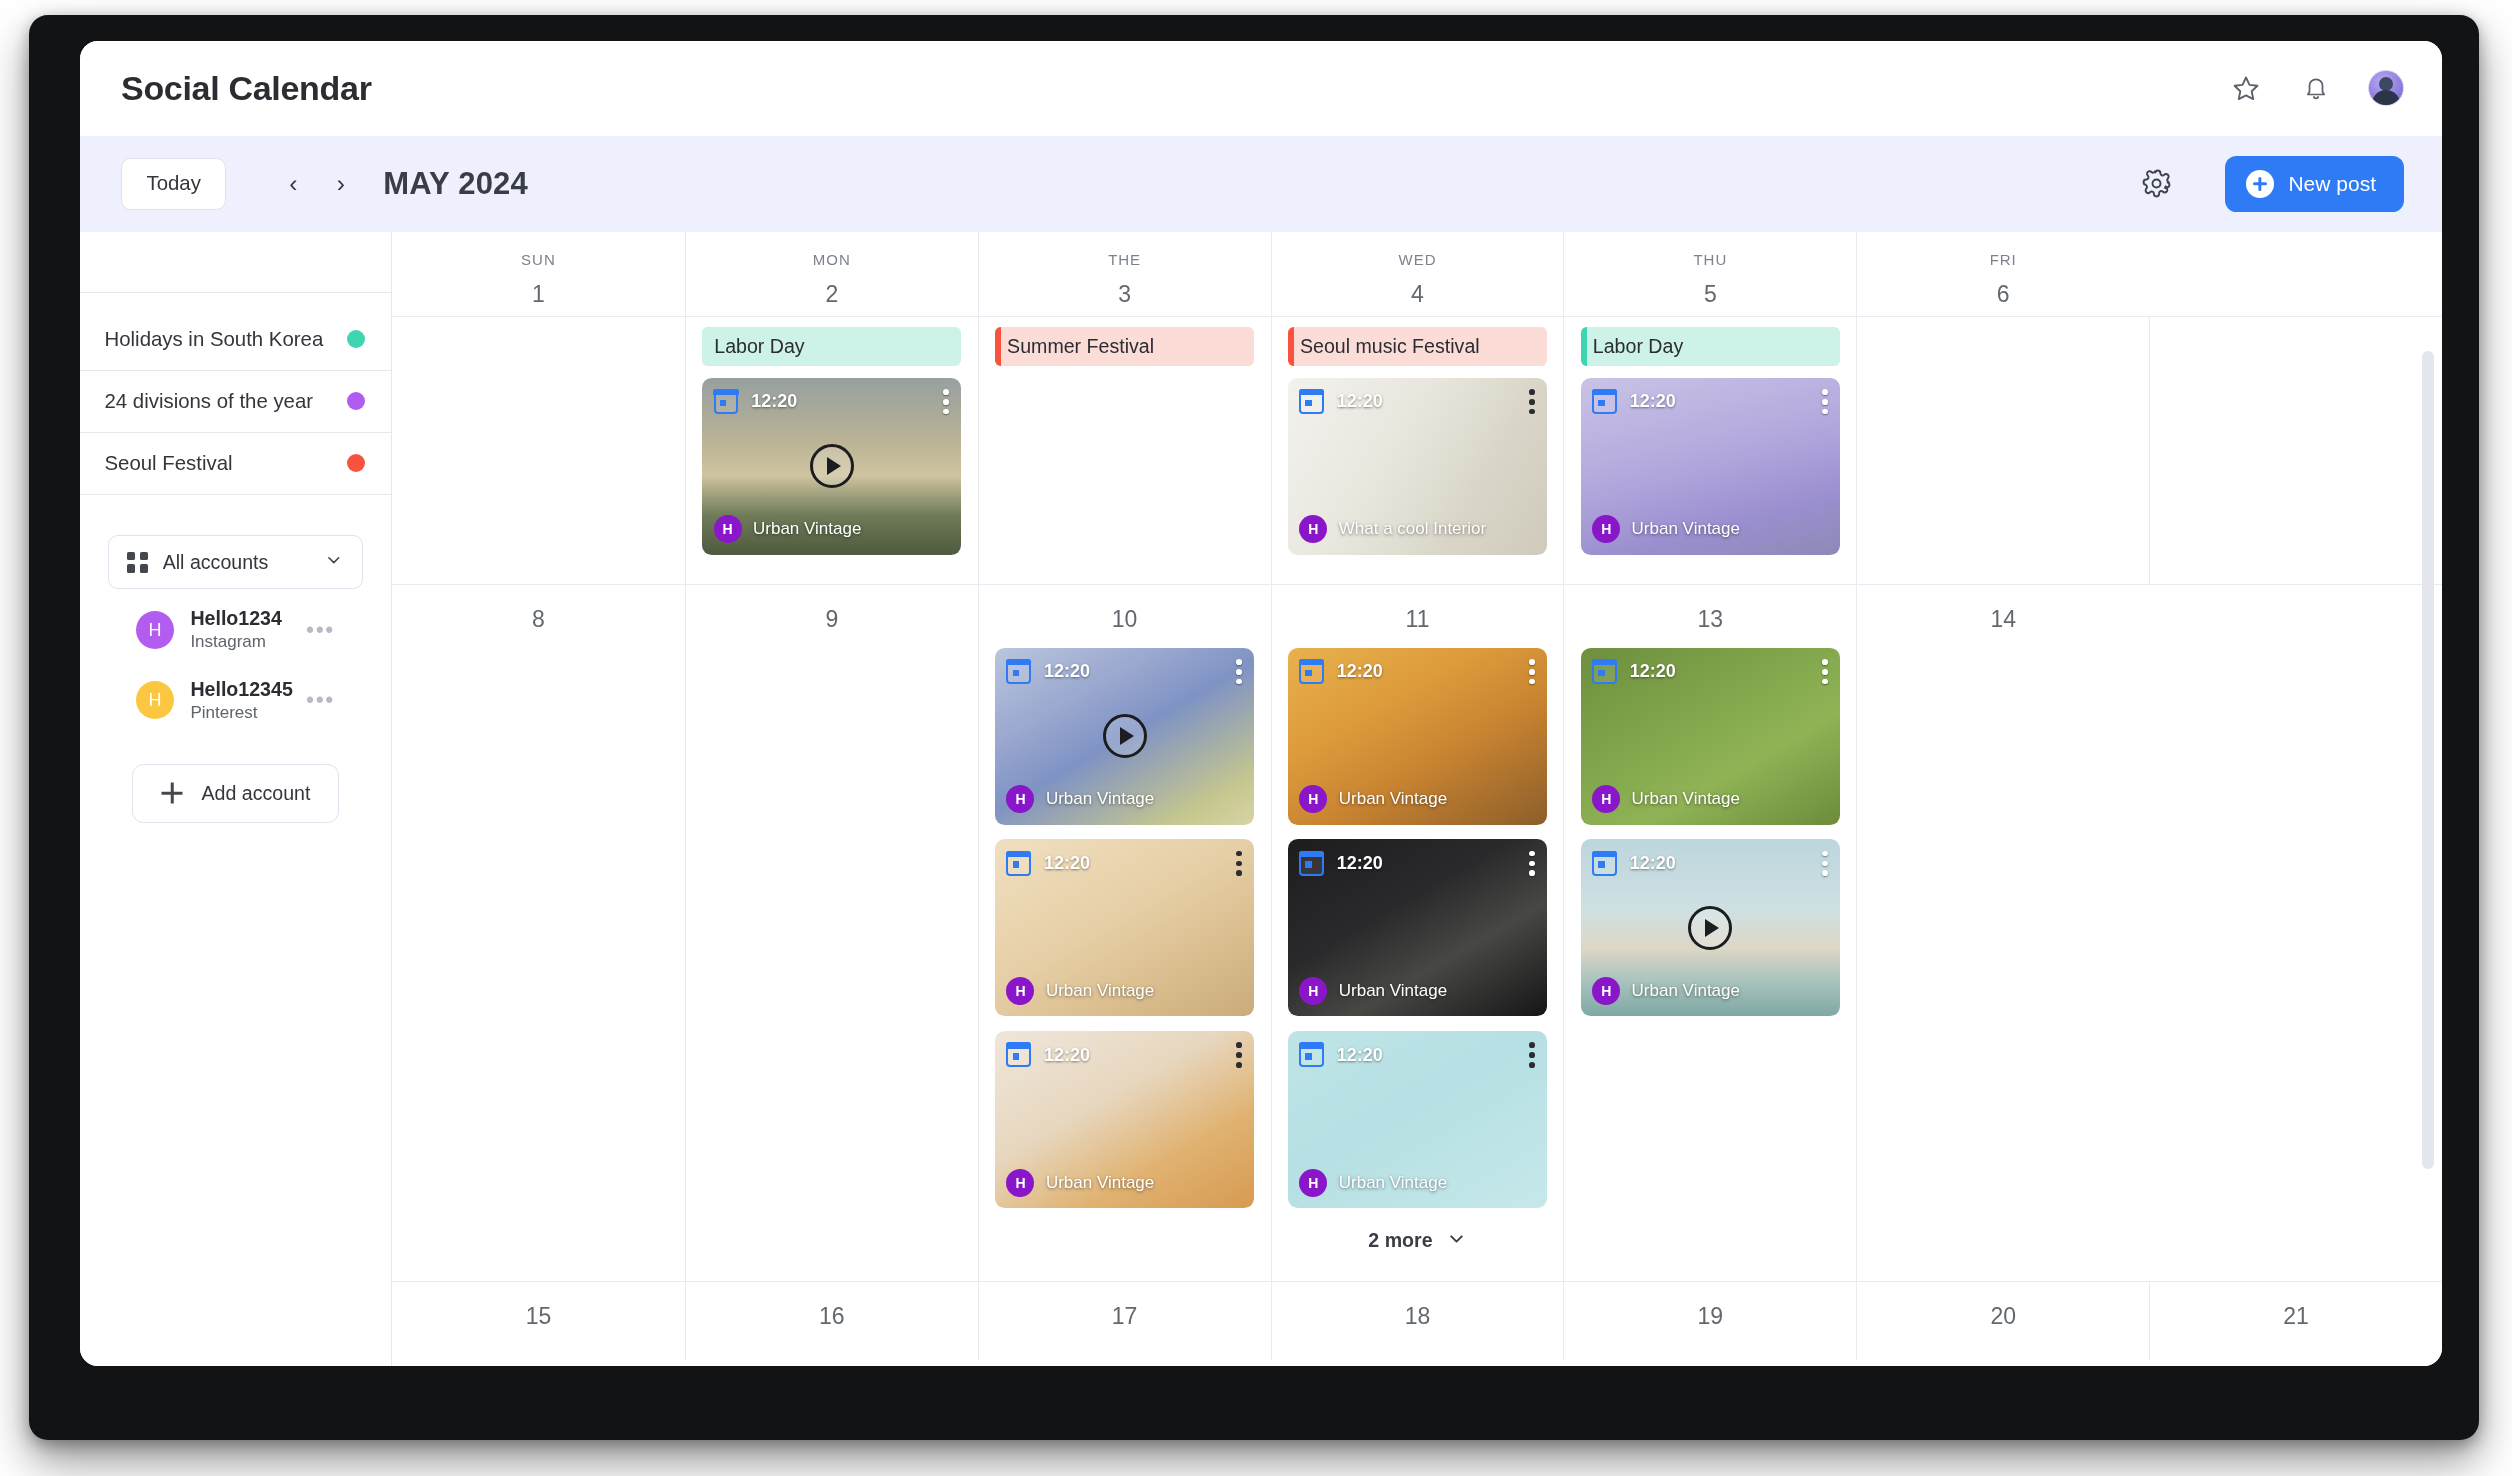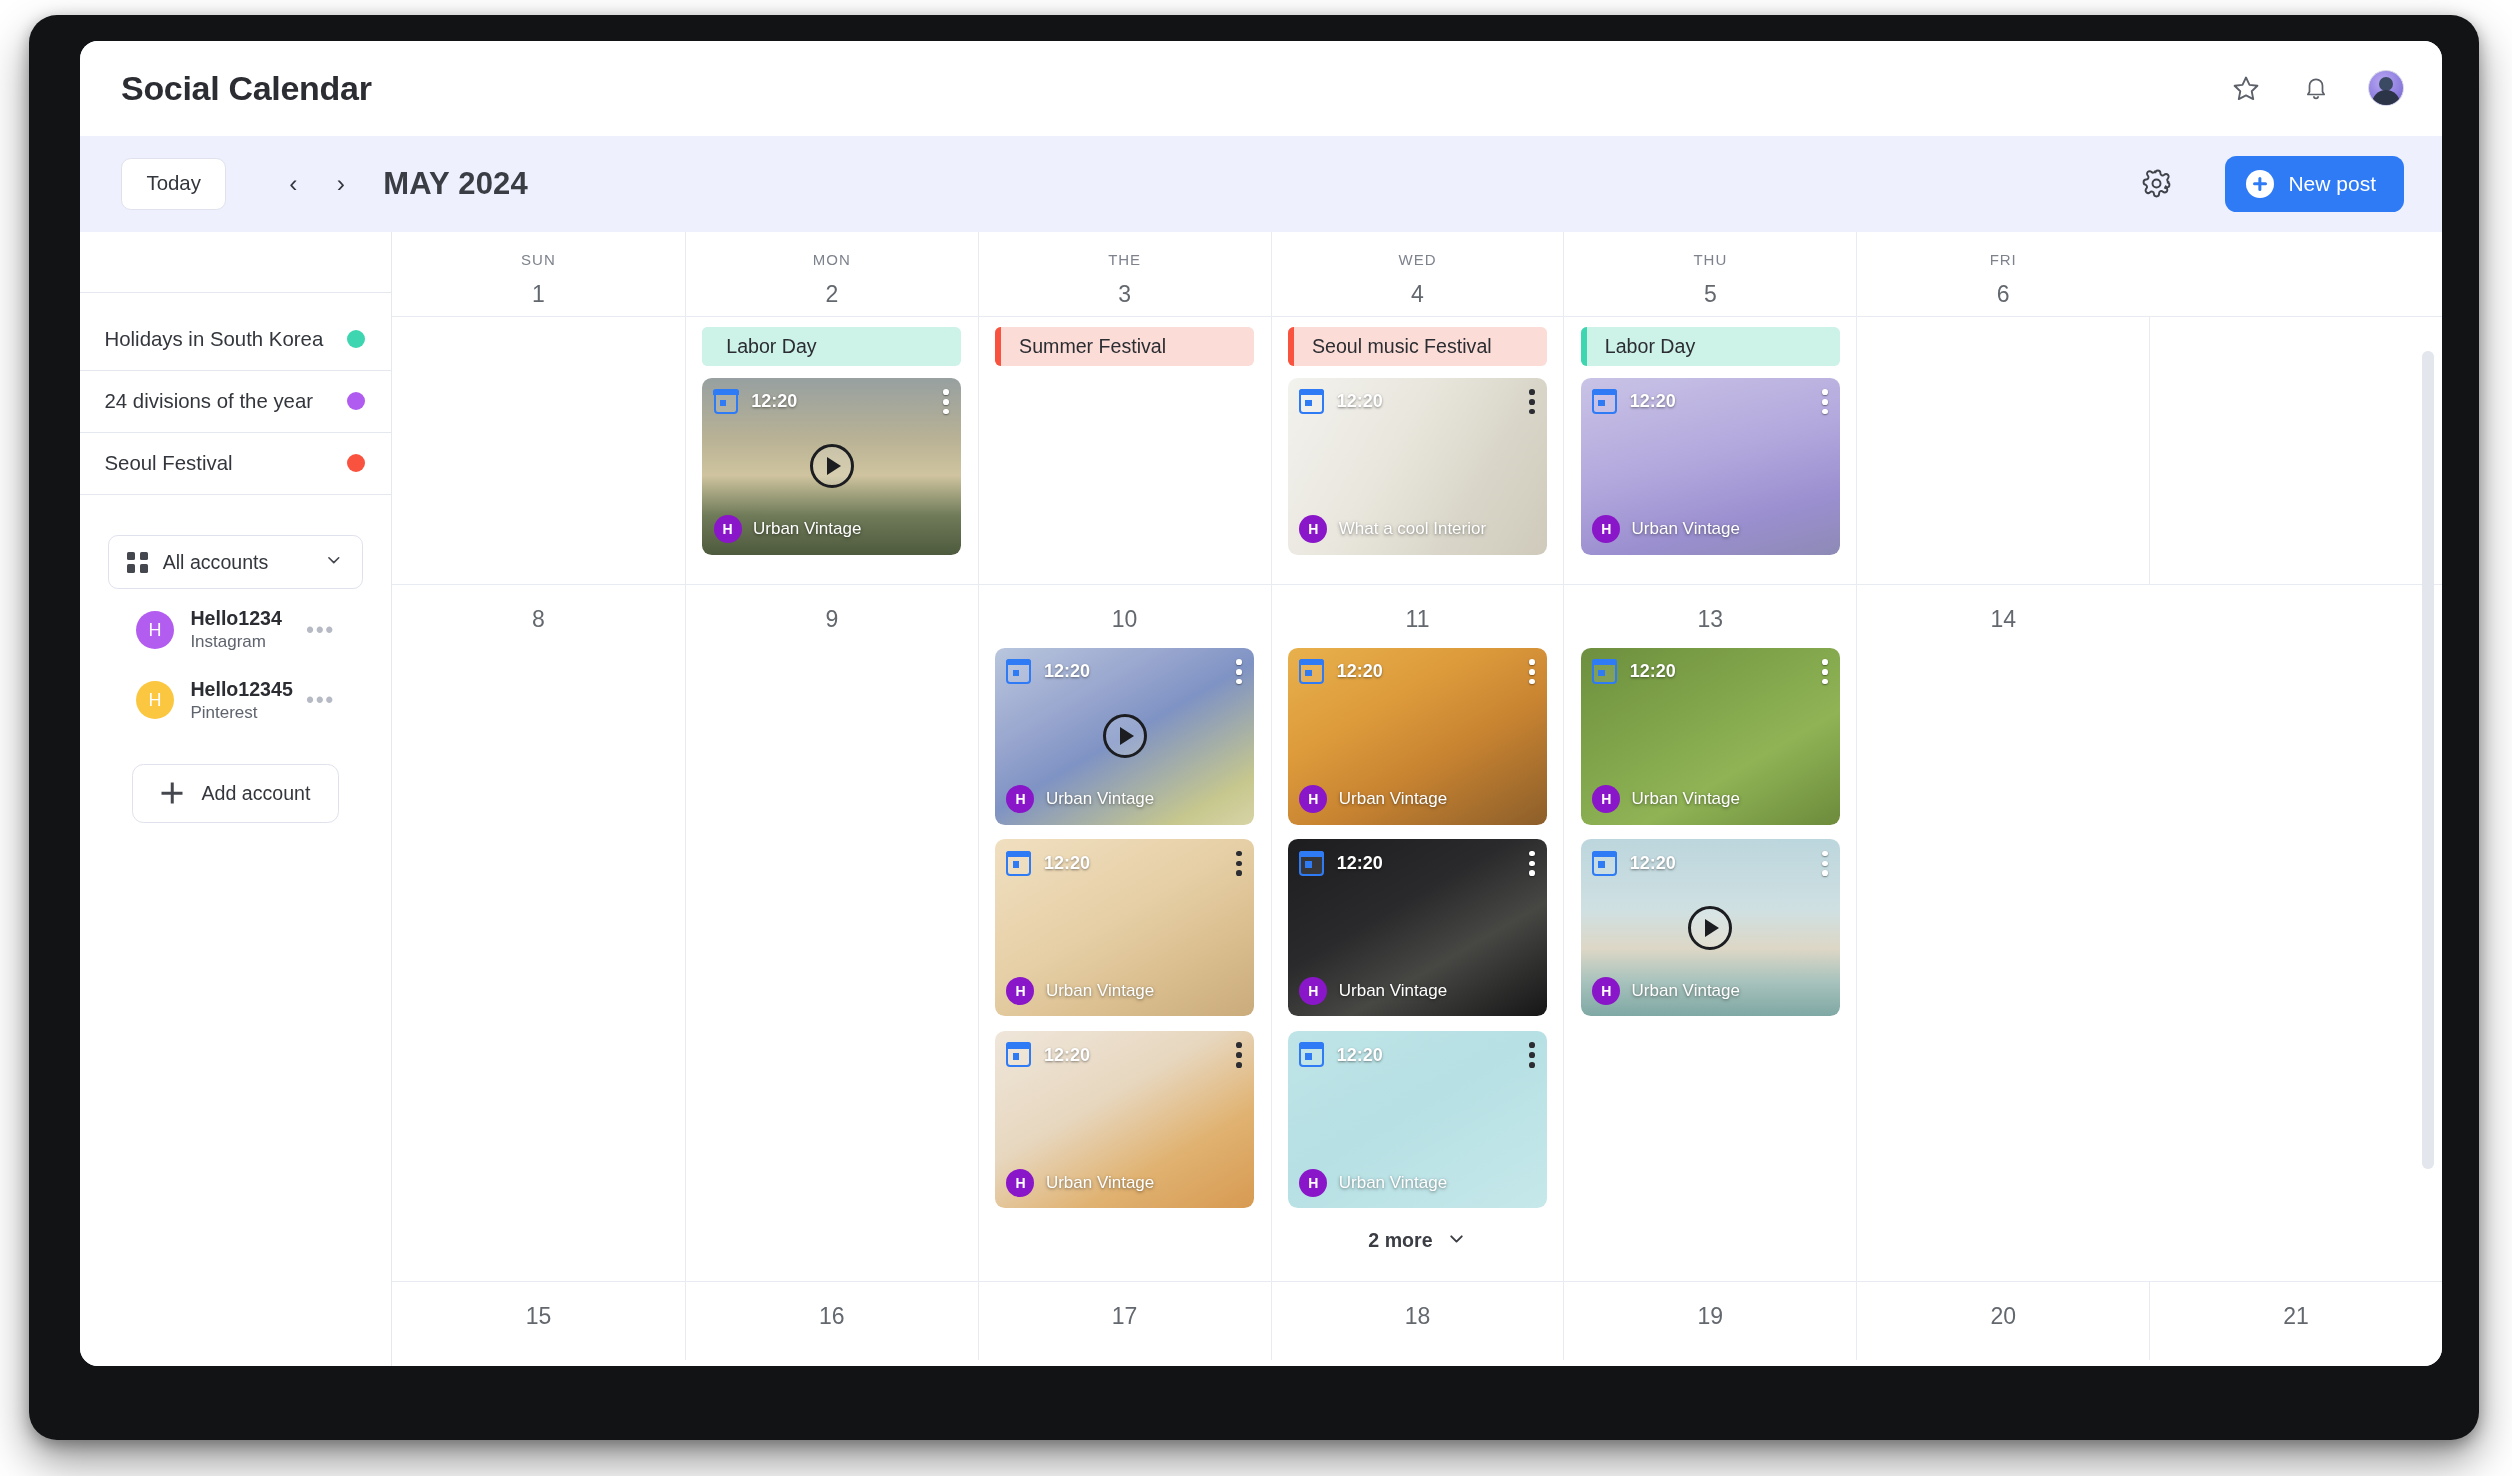--- a/index.html
+++ b/index.html
@@ -14,21 +14,21 @@
   #screen {
     position: relative;
     width: 2512px; height: 1477px;
     background: #ffffff;
   }
   #device {
     position: absolute;
     left: 29px; top: 14.7px;
     width: 2450px; height: 1425px;
     background: #111315;
-    border-radius: 28px;
+    border-radius: 19px;
     box-shadow: 0 21px 44px rgba(0,0,0,.42), 0 4.9px 14.7px rgba(0,0,0,.30);
   }
   #window {
     position: absolute;
     left: 51px; top: 26px;
     width: 2362px; height: 1325px;
     background: #eef1fd;
     border-radius: 18px;
     overflow: hidden;
     display: flex;
@@ -232,21 +232,21 @@
     padding: 0 16.4px 14.7px 16.4px;
     position: relative;
   }
   .daycell:first-child { border-left: none; }
   .daycell .dnum-inline { text-align:center; font-size: 23px; color: #63686f; padding: 21px 0 14.7px 0; }
 
   .event-chip {
     height: 39px;
     border-radius: 5.7px;
     display: flex; align-items: center;
-    padding-left: 24px;
+    padding-left: 12px;
     font-size: 19.6px; color: #2b2d32;
     margin-bottom: 11.4px;
     cursor: pointer;
     position: relative;
     overflow: hidden;
   }
   .event-chip .bar { position:absolute; left:0; top:0; bottom:0; width:5.7px; }
 
   .post-card {
     position: relative;

